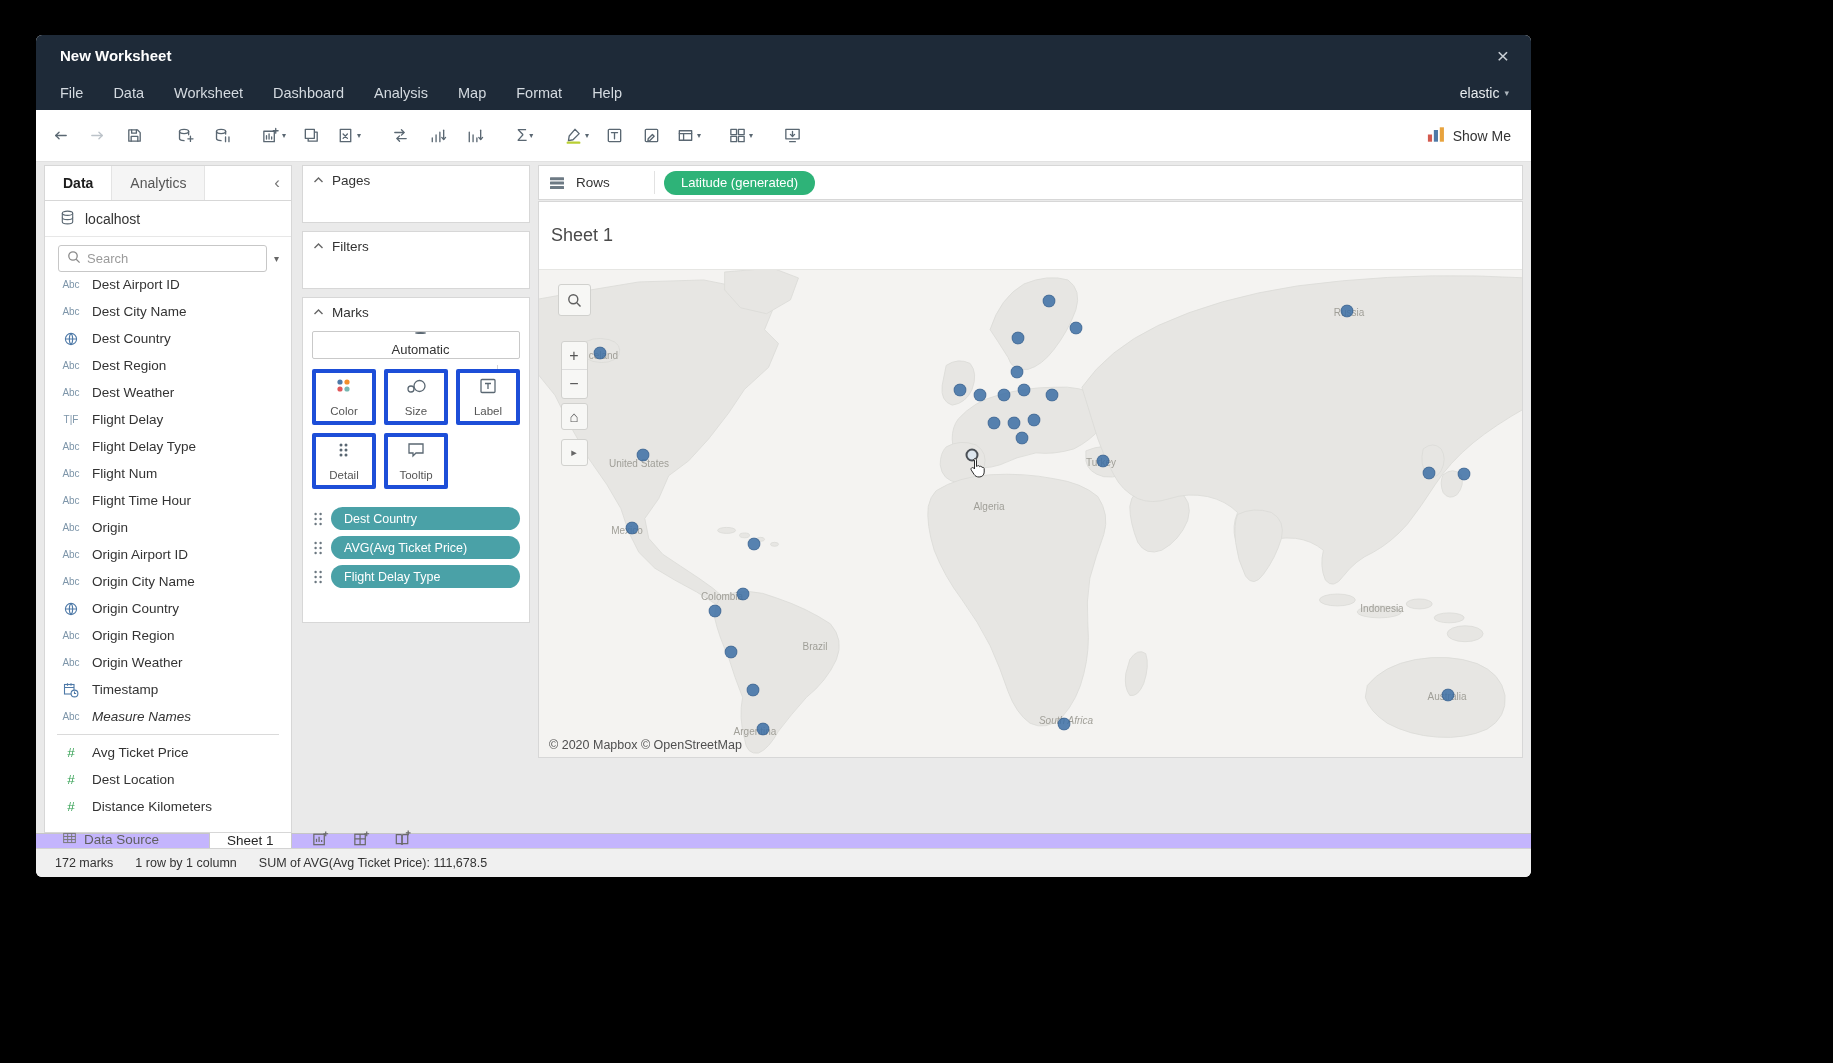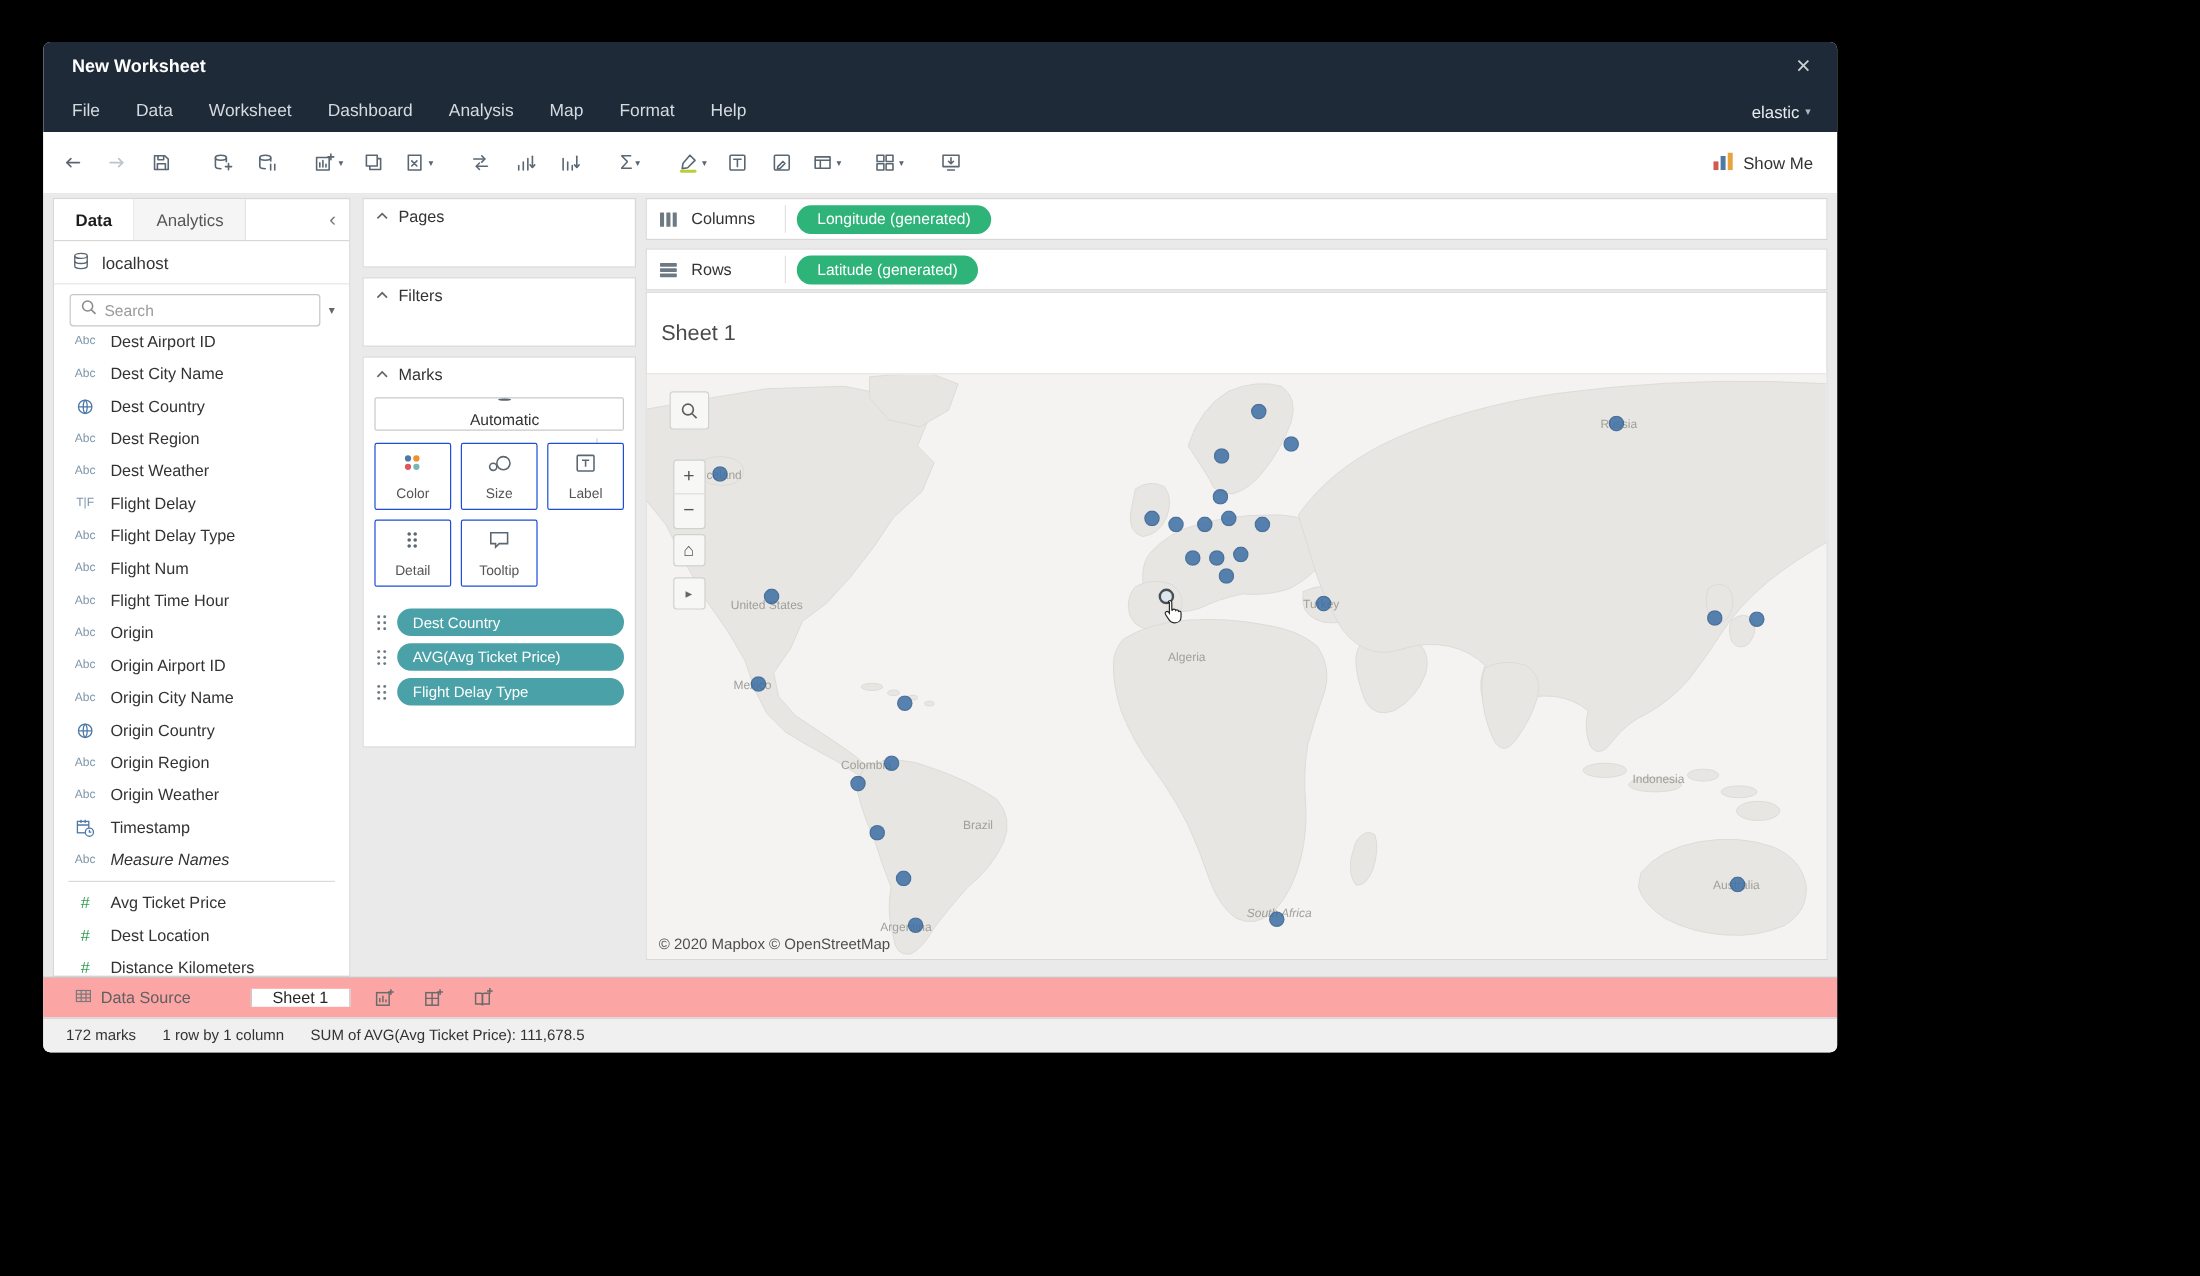--- a/index.html
+++ b/index.html
@@ -61,21 +61,21 @@
   .cards-pane { width:228px; flex:none; margin-left:10px; display:flex; flex-direction:column; gap:8px; }
   .card { background:#fff; border:1px solid var(--line); }
   .card-header { height:28px; display:flex; align-items:center; gap:8px; padding:0 10px; font-size:13.5px; color:#333; }
   .chev svg { display:block; }
   .card-body { height:28px; }
   .marks-card { height:326px; }
   .mark-type { margin:5px 9px 10px 9px; height:28px; border:1px solid #c9c9c9; border-radius:2px; display:flex; align-items:center; padding-left:9px; gap:8px; font-size:13px; color:#333;flex-direction:column; }
   .mt-circle { width:11px; height:11px; border:1.4px solid #5a6772; border-radius:50%; }
   .mt-caret { margin-left:auto; align-self:stretch; width:22px; display:flex; align-items:center; justify-content:center; border-left:1px solid #d5d5d5; color:#555; font-size:10px; }
   .mark-buttons { margin:0 9px 14px 9px; display:grid; grid-template-columns:repeat(3,1fr); gap:8px; }
-  .mark-btn { height:56px; border:1px solid #1d4ed8; border-radius:2px; display:flex; flex-direction:column; align-items:center; justify-content:center; gap:6px; background:#fff; }
+  .mark-btn { height:56px; border:4px solid #1d4ed8; border-radius:2px; display:flex; flex-direction:column; align-items:center; justify-content:center; gap:6px; background:#fff; }
   .mark-btn-label { font-size:11.5px; color:#555; }
   .marks-pills { padding:4px 9px; }
   .pill-row { display:flex; align-items:center; gap:6px; margin-bottom:6px; }
   .pill-dots { width:13px; display:flex; justify-content:center; }
   .pill { white-space:nowrap; }
   .pill.teal { flex:1; height:23px; border-radius:12px; background:var(--teal-pill); color:#fff; font-size:12.5px; display:flex; align-items:center; padding:0 13px; }
   .pill.green { height:24px; border-radius:12px; background:var(--green-pill); color:#fff; font-size:13px; display:inline-flex; align-items:center; padding:0 17px; }
 
   
   .sheet-pane { flex:1; min-width:0; margin-left:8px; display:flex; flex-direction:column; }
@@ -101,21 +101,21 @@
     display:flex; align-items:center; justify-content:center; }
   .mc-search { width:33px; height:32px; }
   .mc-zoom { margin-top:25px; width:27px; border:1px solid #d1d1ce; border-radius:3px; background:#f7f7f5; overflow:hidden; display:flex; flex-direction:column; }
   .mc-zoom .mc-btn { width:100%; height:28px; border:none; border-radius:0; background:transparent; font-size:16px; }
   .mc-zoom .mc-btn:first-child { border-bottom:1px solid #ddd; }
   .mc-home { margin-top:4px; width:27px; height:27px; font-size:15px; }
   .mc-expand { margin-top:9px; width:27px; height:27px; font-size:11px; color:#666; }
   .attribution { position:absolute; left:10px; bottom:5px; font-size:12.5px; color:#4f4f4f; }
 
   
-  .tabstrip { height:34px; flex:none; background:#fca5a5; border-top:1px solid #c6c6c6; display:flex; align-items:center; padding-left:10px; }
+  .tabstrip { height:15px; flex:none; background:#c4b5fd; border-top:1px solid #c6c6c6; display:flex; align-items:flex-end; padding-left:10px; }
   .ds-tab { display:flex; align-items:center; gap:7px; padding:0 16px; color:#5f5f5f; font-size:13.5px; }
   .sheet-tab { margin-left:34px; background:#fff; padding:0 17px; display:flex; align-items:center; color:#262626; font-size:13.5px; border-left:1px solid #c8c8c8; border-right:1px solid #c8c8c8; }
   .newtab { width:24px; margin:0 0 0 17px; display:flex; align-items:center; justify-content:center; }
   .newtab:first-of-type { margin-left:22px; }
   .statusbar { height:29px; flex:none; background:#f0f0f0; border-top:1px solid #d3d3d3; display:flex; align-items:center; padding-left:19px; gap:22px; font-size:12.5px; color:#333; }
 </style>
 </head>
 <body>
 
 <div class="window">
@@ -574,32 +574,20 @@
                   <circle cx="7.6" cy="13" r="1.2"></circle>
                 </svg>
               </span>
               <div class="pill teal">Flight Delay Type</div>
             </div>
           </div>
       </div>
     </div>
 
     <div class="sheet-pane">
-      <div class="shelf columns">
-        <span class="shelf-icon">
-            <svg width="16" height="14" viewBox="0 0 16 14" fill="#6d7a84">
-              <rect x="1" y="1" width="3.4" height="12" rx="0.5"></rect>
-              <rect x="6.3" y="1" width="3.4" height="12" rx="0.5"></rect>
-              <rect x="11.6" y="1" width="3.4" height="12" rx="0.5"></rect>
-            </svg>
-          </span>
-        <span class="shelf-label">Columns</span>
-        <span class="shelf-div"></span>
-        <span class="pill green">Longitude (generated)</span>
-      </div>
       <div class="shelf">
         <span class="shelf-icon">
             <svg width="16" height="14" viewBox="0 0 16 14" fill="#6d7a84">
               <rect x="1" y="1.2" width="14" height="3" rx="0.5"></rect>
               <rect x="1" y="5.6" width="14" height="3" rx="0.5"></rect>
               <rect x="1" y="10" width="14" height="3" rx="0.5"></rect>
             </svg>
           </span>
         <span class="shelf-label">Rows</span>
         <span class="shelf-div"></span>

